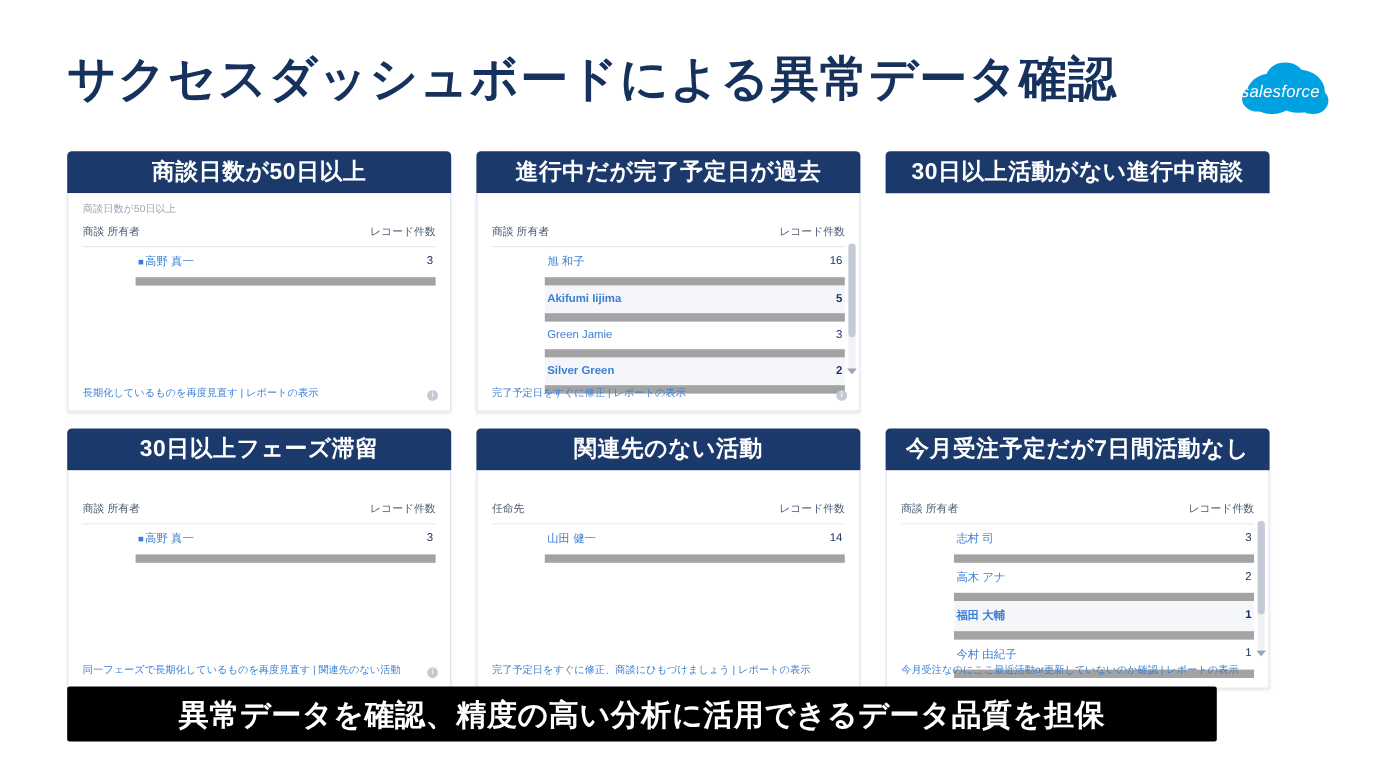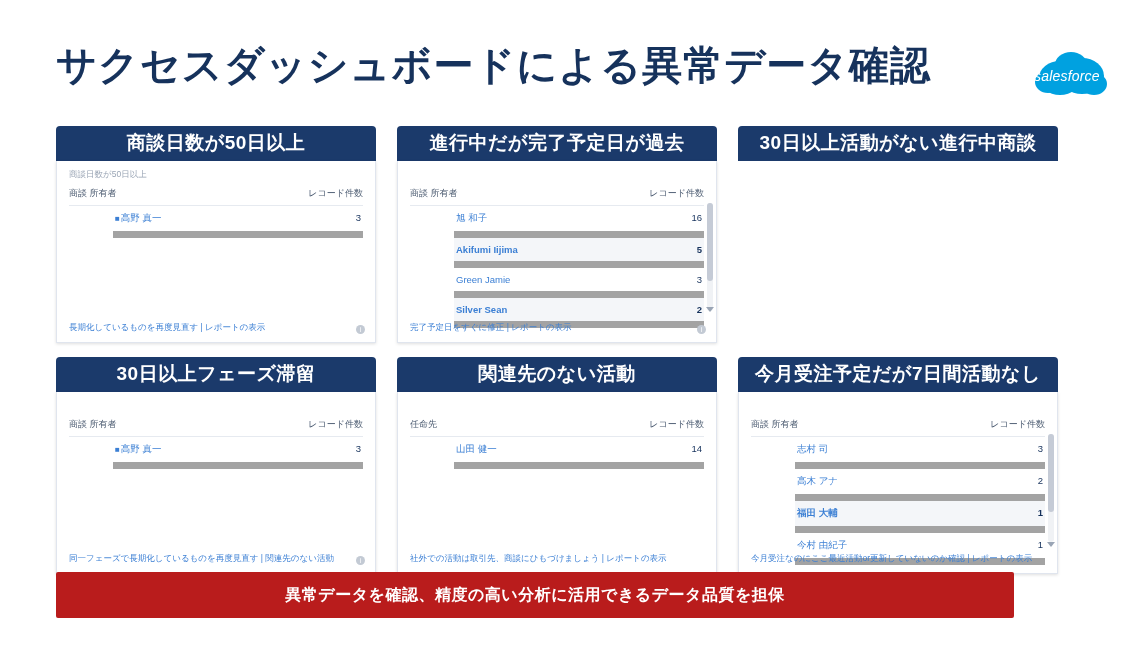--- a/index.html
+++ b/index.html
@@ -192,24 +192,24 @@
     font-size: 9px;
     color: #9aa5b5;
   }
   
   .banner {
     position: absolute;
     left: 56px;
     top: 572px;
     width: 958px;
     height: 46px;
-    background: #b91c1c;
+    background: #000000;
     color: #ffffff;
     border-radius: 2px;
-    font-size: 16px;
+    font-size: 25px;
     font-weight: bold;
     display: flex;
     align-items: center;
     justify-content: center;
     letter-spacing: .5px;
   }
 </style>
 </head>
 <body>
 
@@ -265,21 +265,21 @@
             </div>
             <div class="tbl-row alt">
               <span class="name">Akifumi Iijima</span>
               <span class="val">5</span>
             </div>
             <div class="tbl-row">
               <span class="name">Green Jamie</span>
               <span class="val">3</span>
             </div>
             <div class="tbl-row alt">
-              <span class="name">Silver Sean</span>
+              <span class="name">Silver Green</span>
               <span class="val">2</span>
             </div>
           </div>
           <div class="scrollbar">
               <div class="thumb"></div>
             </div>
           <div class="scroll-arrow down" style="bottom:30px;"></div>
           <div class="footer-link">完了予定日をすぐに修正 | レポートの表示</div>
           <div class="info-dot">i</div>
         </div>
@@ -317,21 +317,21 @@
           <div class="tbl">
             <div class="tbl-head">
               <span>任命先</span>
               <span>レコード件数</span>
             </div>
             <div class="tbl-row">
               <span class="name">山田 健一</span>
               <span class="val">14</span>
             </div>
           </div>
-          <div class="footer-link">社外での活動は取引先、商談にひもづけましょう | レポートの表示</div>
+          <div class="footer-link">完了予定日をすぐに修正、商談にひもづけましょう | レポートの表示</div>
         </div>
       </div>
 
       <div class="card">
         <div class="card-head">今月受注予定だが7日間活動なし</div>
         <div class="card-body">
           <div class="tbl">
             <div class="tbl-head">
               <span>商談 所有者</span>
               <span>レコード件数</span>

